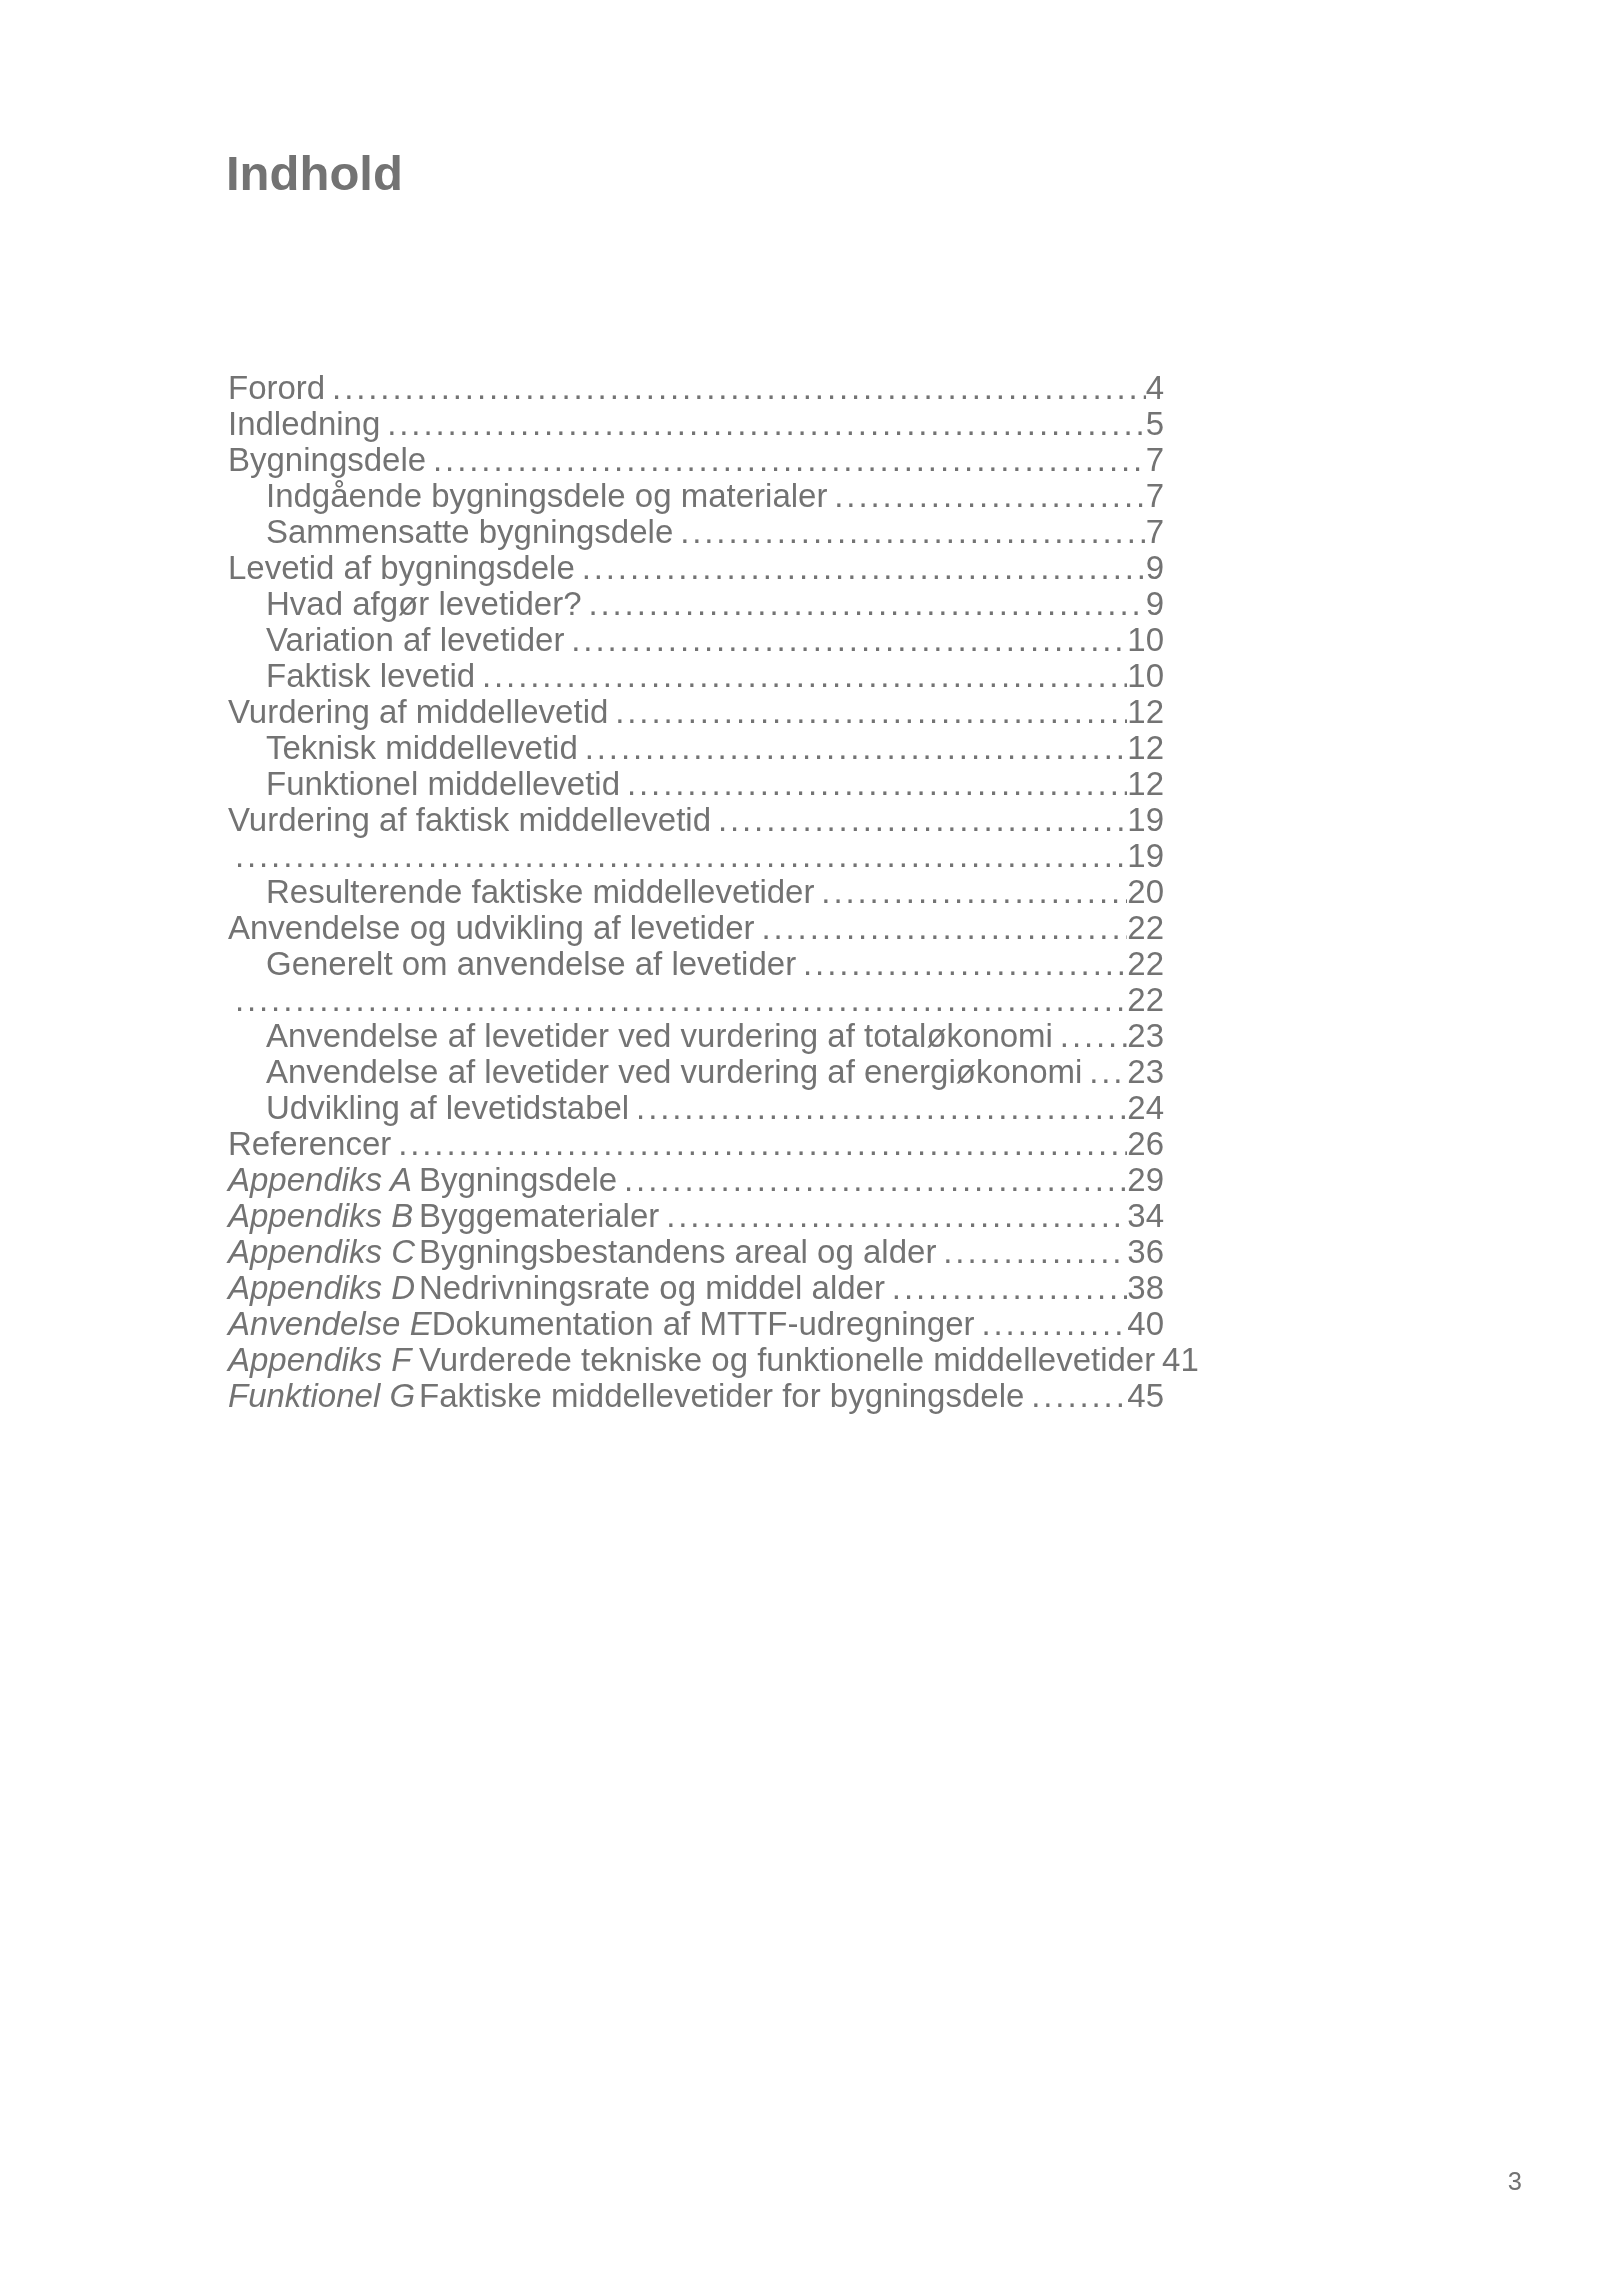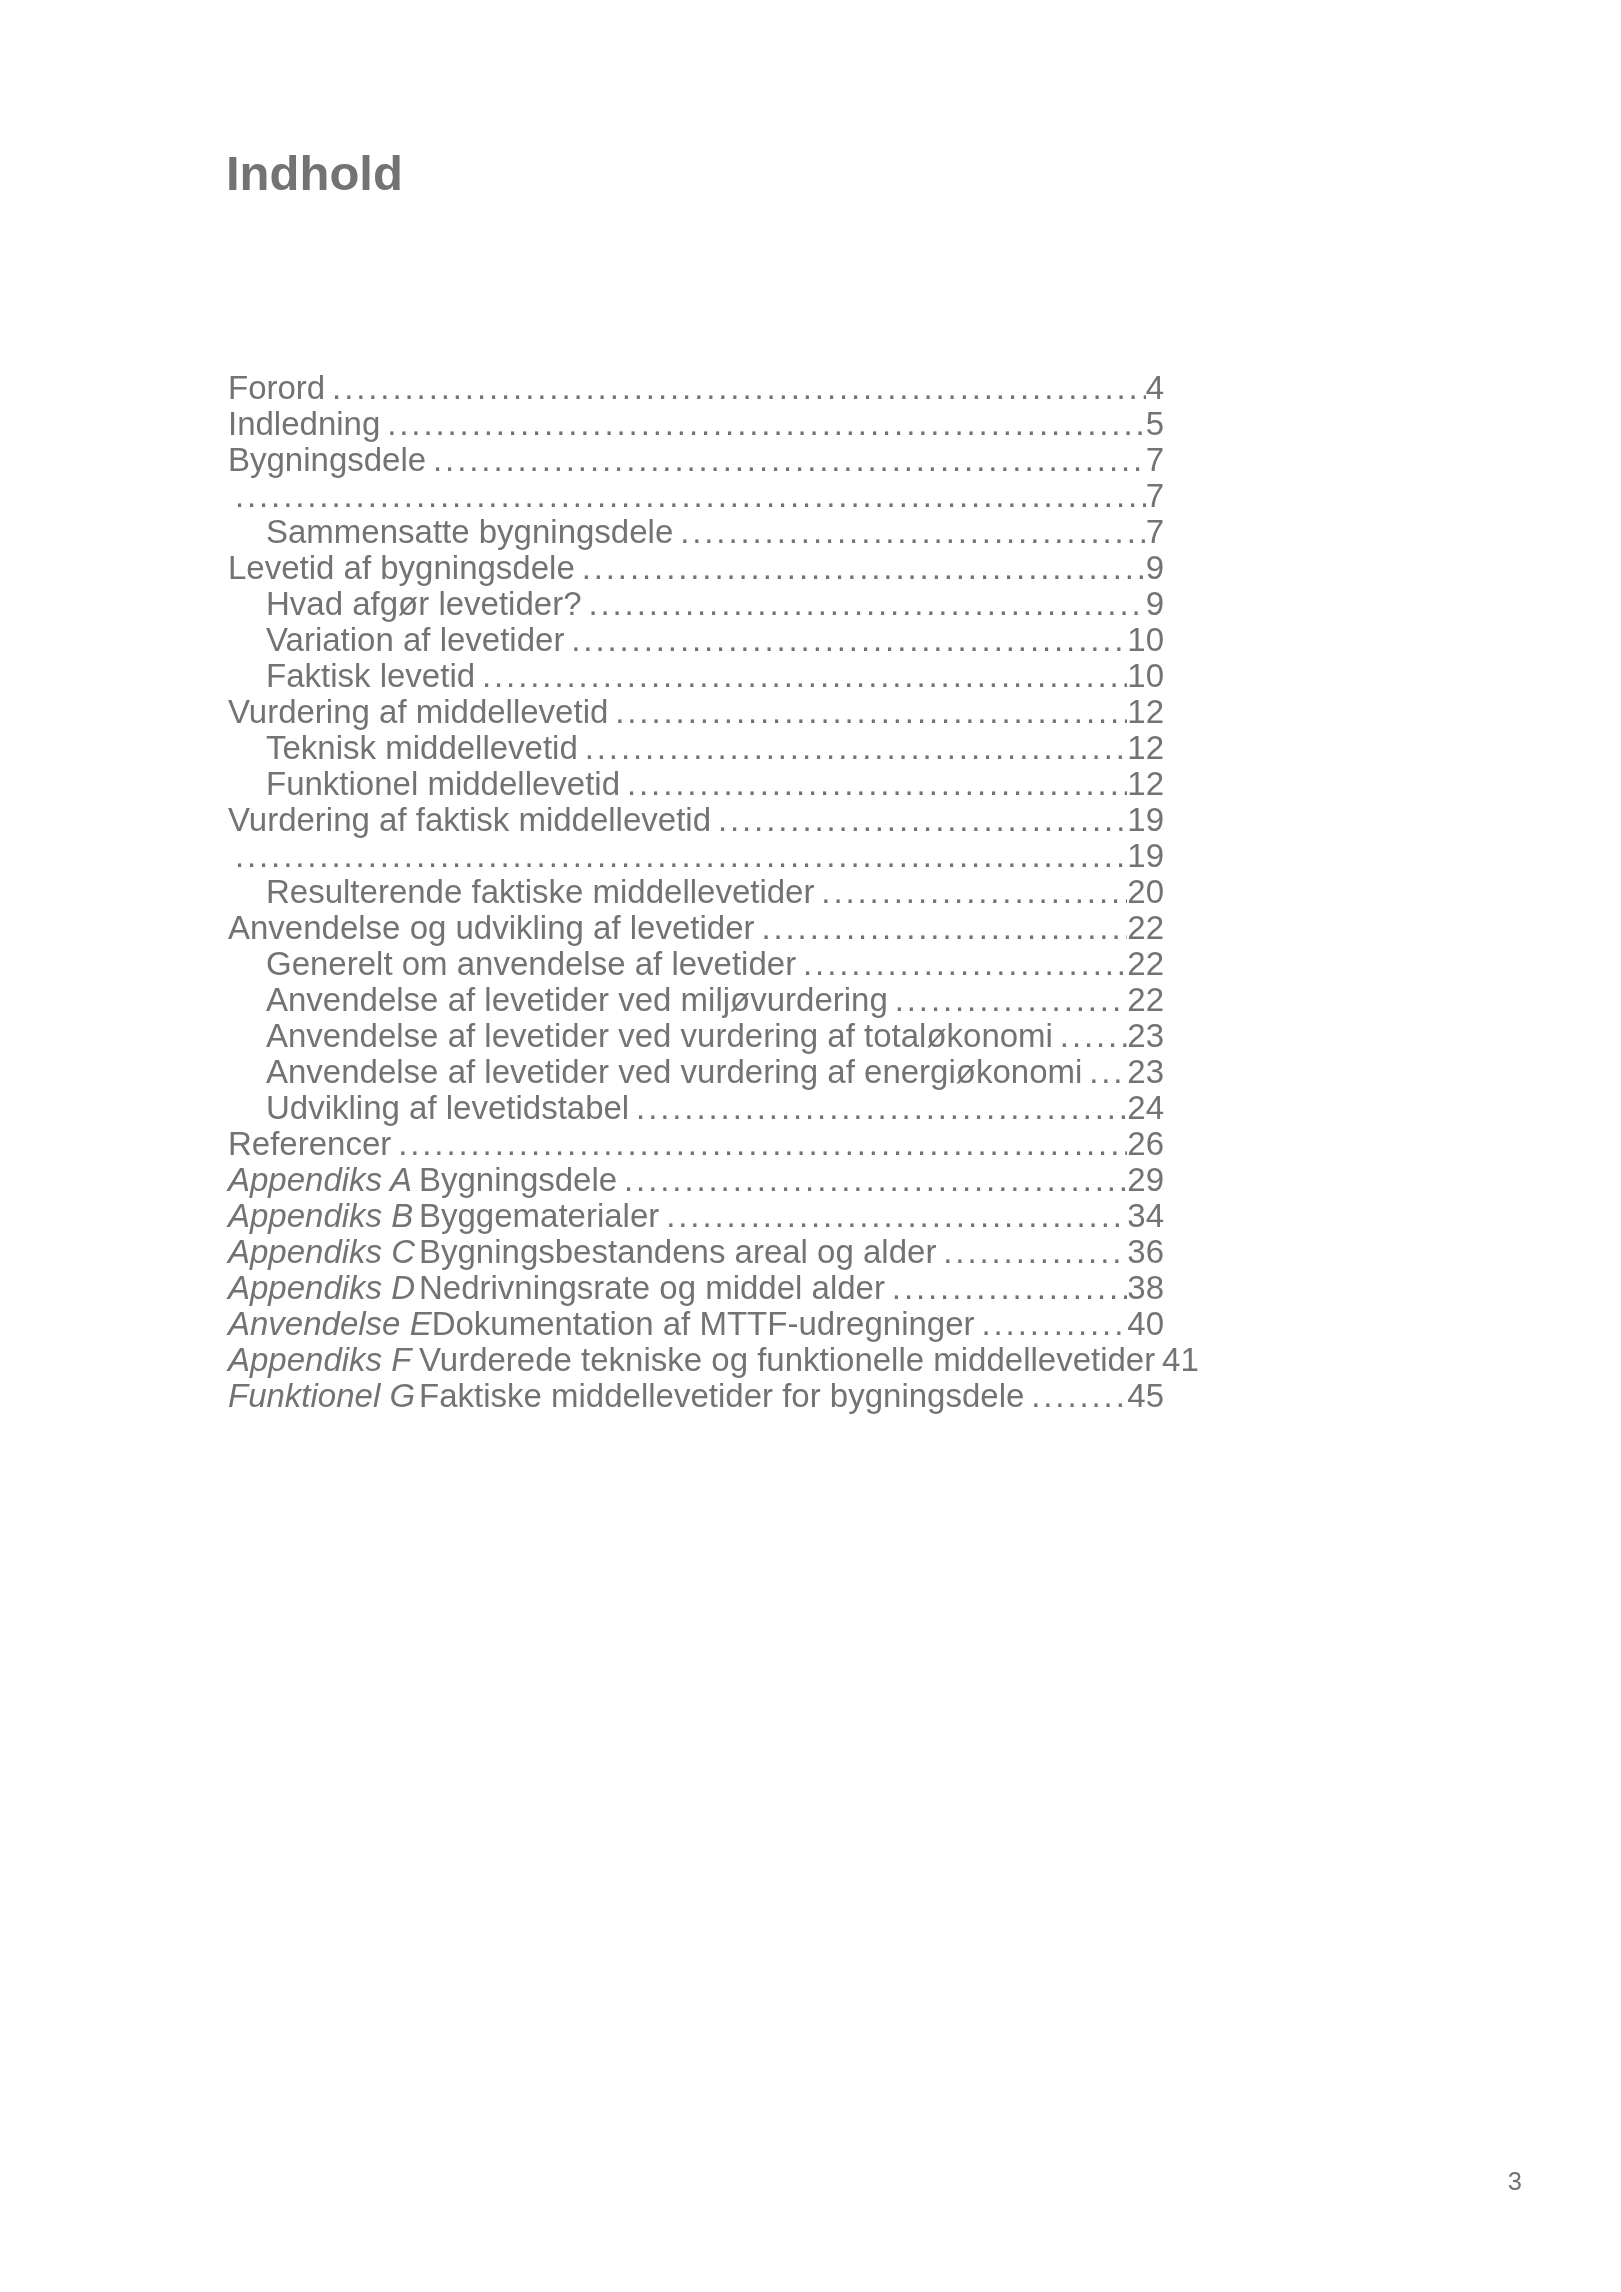--- a/index.html
+++ b/index.html
@@ -86,20 +86,21 @@
         <span class="entry-label">Indledning</span>
         <span class="leader">................................................................................................................................................................</span>
         <span class="page-num">5</span>
       </div>
       <div class="toc-row level-1">
         <span class="entry-label">Bygningsdele</span>
         <span class="leader">................................................................................................................................................................</span>
         <span class="page-num">7</span>
       </div>
       <div class="toc-row level-2">
+        <span class="entry-label">Indgående bygningsdele og materialer</span>
         <span class="leader">................................................................................................................................................................</span>
         <span class="page-num">7</span>
       </div>
       <div class="toc-row level-2">
         <span class="entry-label">Sammensatte bygningsdele</span>
         <span class="leader">................................................................................................................................................................</span>
         <span class="page-num">7</span>
       </div>
       <div class="toc-row level-1">
         <span class="entry-label">Levetid af bygningsdele</span>
@@ -154,21 +155,20 @@
         <span class="entry-label">Anvendelse og udvikling af levetider</span>
         <span class="leader">................................................................................................................................................................</span>
         <span class="page-num">22</span>
       </div>
       <div class="toc-row level-2">
         <span class="entry-label">Generelt om anvendelse af levetider</span>
         <span class="leader">................................................................................................................................................................</span>
         <span class="page-num">22</span>
       </div>
       <div class="toc-row level-2">
-        <span class="entry-label">Anvendelse af levetider ved miljøvurdering</span>
         <span class="leader">................................................................................................................................................................</span>
         <span class="page-num">22</span>
       </div>
       <div class="toc-row level-2">
         <span class="entry-label">Anvendelse af levetider ved vurdering af totaløkonomi</span>
         <span class="leader">................................................................................................................................................................</span>
         <span class="page-num">23</span>
       </div>
       <div class="toc-row level-2">
         <span class="entry-label">Anvendelse af levetider ved vurdering af energiøkonomi</span>

